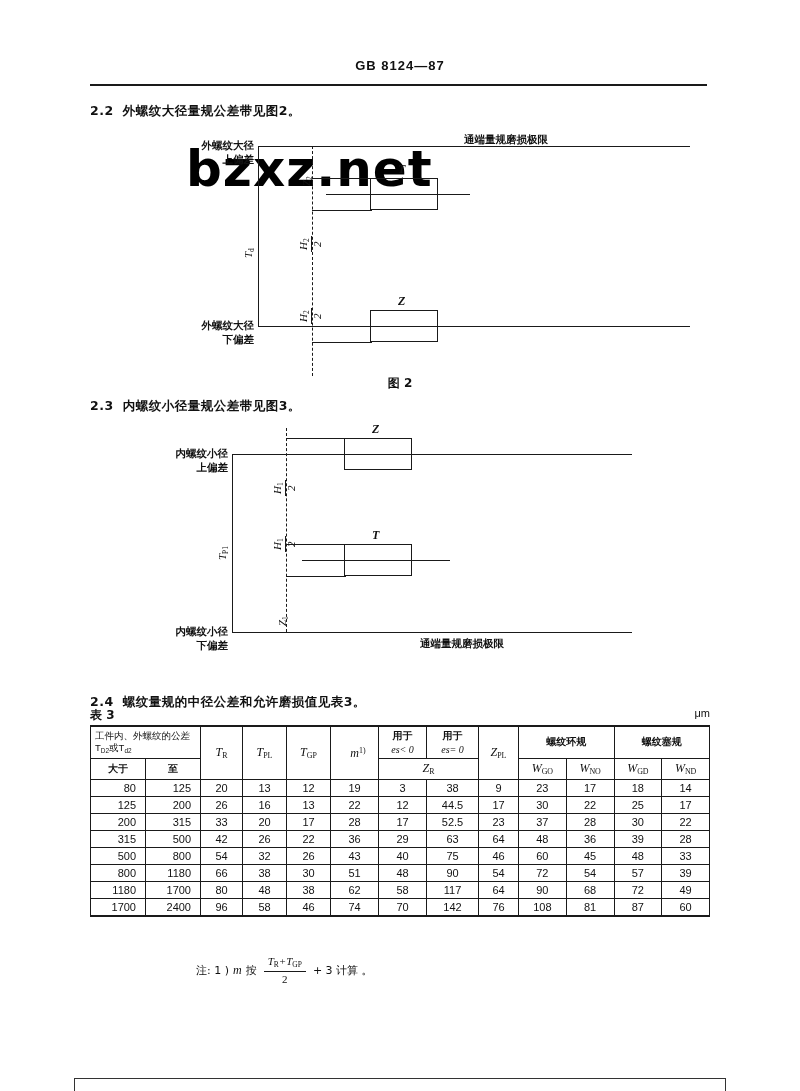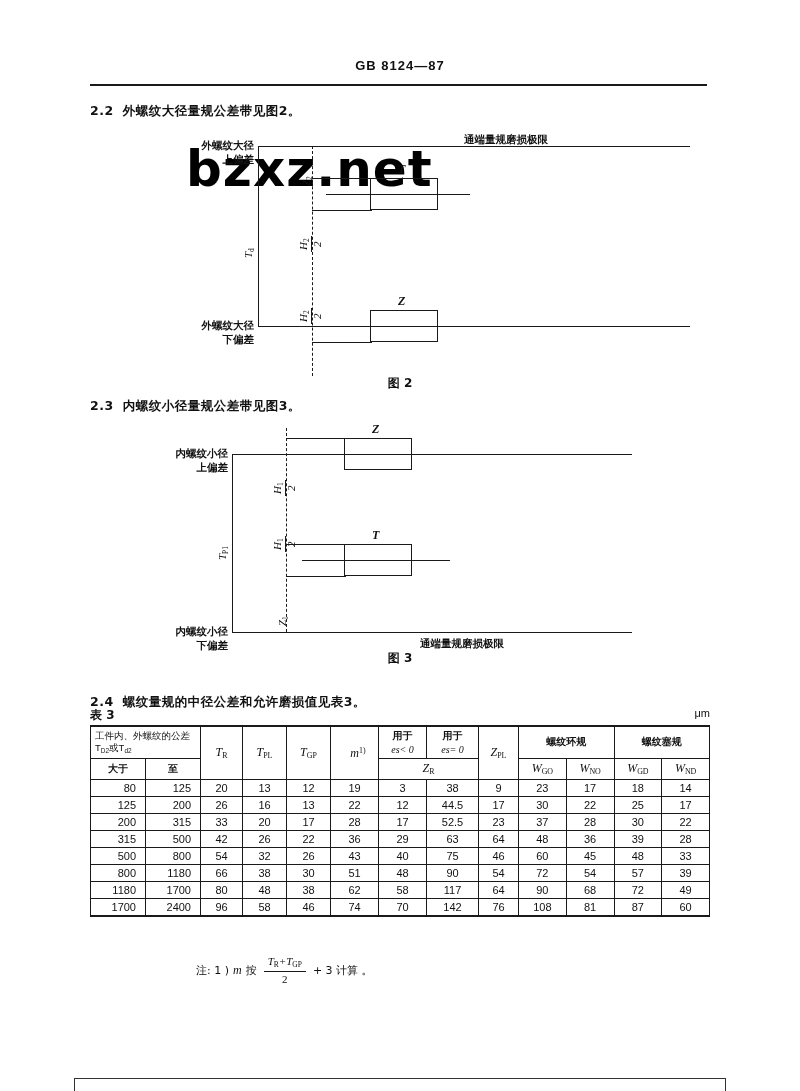--- a/index.html
+++ b/index.html
@@ -307,21 +307,20 @@
       <div class="zone-lbl" style="left:282px; top:2px;">Z</div>
       <div class="hline thin" style="left:322px; top:34px; width:110px;"></div>
       <div class="hline thin" style="left:196px; top:18px; width:60px;"></div>
 
       <div class="zone" style="left:254px; top:124px; width:68px; height:32px;"></div>
       <div class="zone-lbl" style="left:282px; top:108px;">T</div>
       <div class="hline thin" style="left:212px; top:140px; width:148px;"></div>
       <div class="hline thin" style="left:196px; top:124px; width:60px;"></div>
       <div class="hline thin" style="left:196px; top:156px; width:60px;"></div>
 
-      <div class="fig-caption" id="fig3cap">图 3</div>
     </div>
 
     <div class="sec" id="sec24">
       <span class="num">2.4</span><span>螺纹量规的中径公差和允许磨损值见表3。</span>
     </div>
 
     <div id="tblwrap">
       <div class="tbl-title">
         <span>表 3</span>
         <span class="unit">μm</span>

